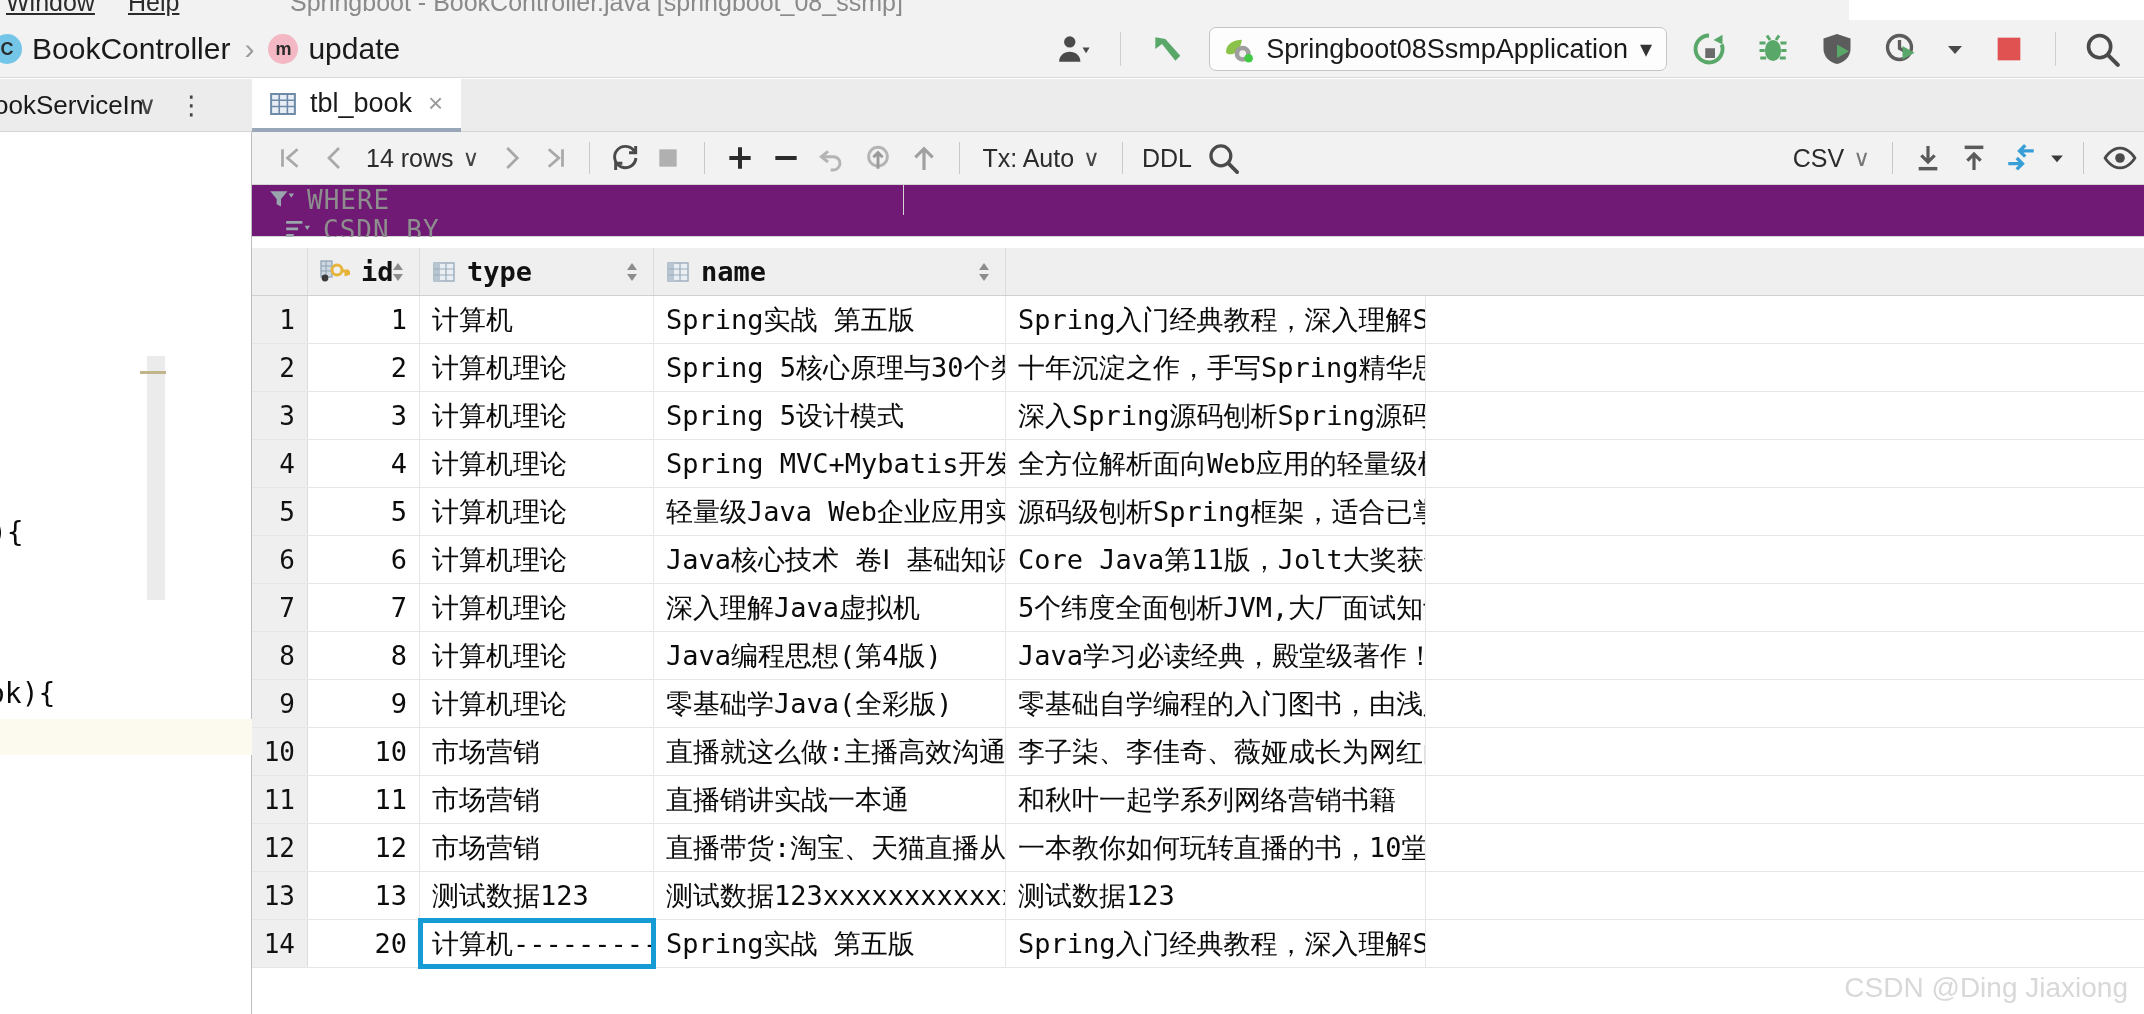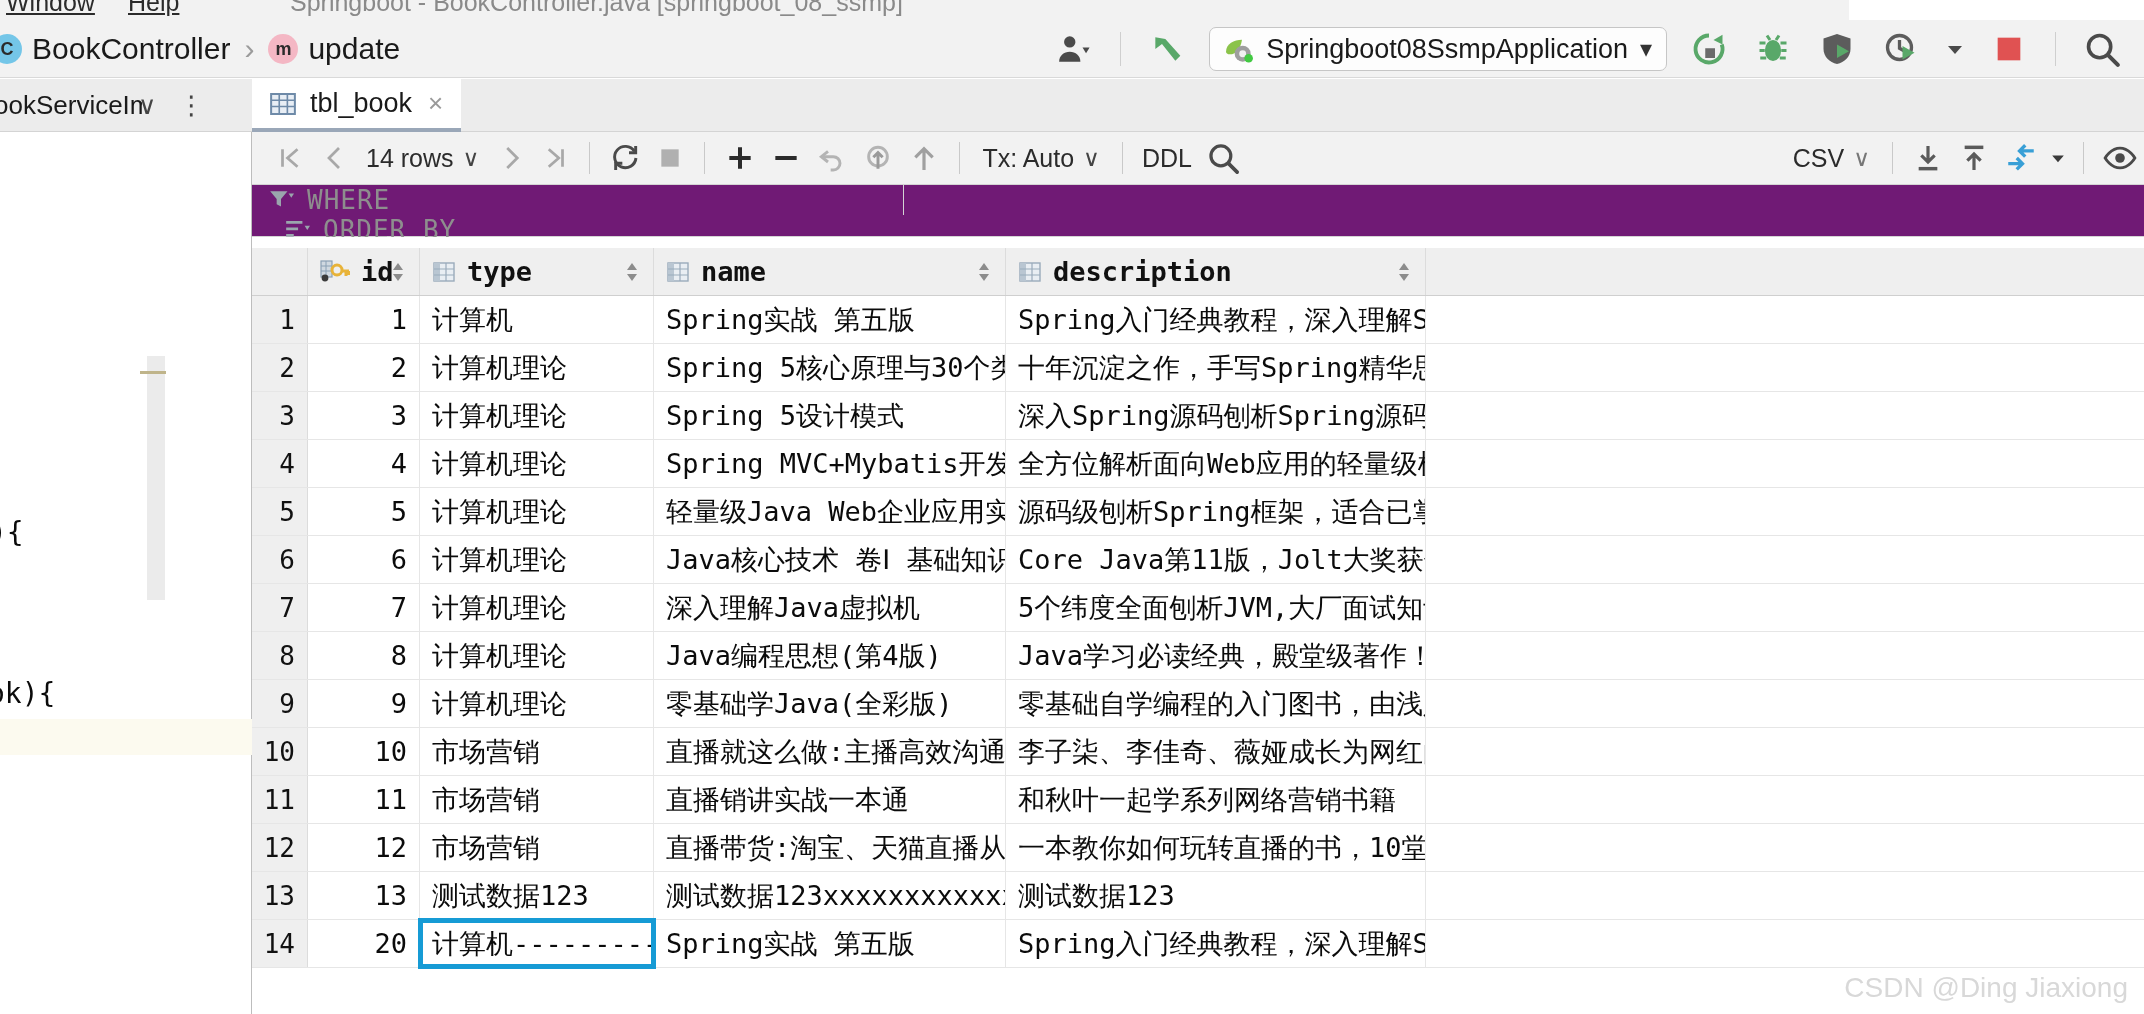--- a/index.html
+++ b/index.html
@@ -119,21 +119,21 @@
   .tab-close { font-size: 26px; color: #9a9a9a; margin-left: 4px; }
 
   
   .dbtoolbar {
     position: absolute; left: 252px; top: 132px; width: 1892px; height: 53px;
     background: #f2f2f2; border-bottom: 1px solid #d4d4d4;
     display: flex; align-items: center;
   }
   .tb-btn {
     height: 53px; min-width: 44px; display: flex;
-    align-items: center; justify-content: center; padding: 0 7px;
+    align-items: center; padding: 0 7px;
   }
   .tb-text { font-size: 25px; color: #2b2b2b; white-space: nowrap; }
   .tb-sep { width: 1px; height: 32px; background: #c9c9c9; margin: 0 12px; }
   .rows-btn { display: flex; align-items: center; gap: 9px; padding: 0 10px; }
   .spacer { flex: 1 1 auto; }
 
   
   .filterbar {
     position: absolute; left: 252px; top: 185px; width: 1892px; height: 52px;
     background: #701a75; border-bottom: 1px solid #d4d4d4;
@@ -478,21 +478,21 @@
       </span>
       <span class="fb-label">WHERE</span>
     </div>
     <div class="fb-cell" style="padding-left:32px;">
       <span>
         <svg width="26" height="26" viewBox="0 0 24 24">
           <path d="M2 5h15M2 11h11M2 17h7" stroke="#9aa5ad" stroke-width="2.4"></path>
           <path d="M19 8 L24 8 L21.5 12 Z" fill="#9aa5ad"></path>
         </svg>
       </span>
-      <span class="fb-label">ORDER BY</span>
+      <span class="fb-label">CSDN BY</span>
     </div>
   </div>
 
   <div class="grid">
     <div class="ghead">
       <div class="gh gh-rownum"></div>
       <div class="gh col-id">
         <span>
           <svg width="30" height="26" viewBox="0 0 30 26">
             <rect x="1" y="2" width="11" height="16" fill="#cfd8e0" stroke="#8aa0b4" stroke-width="1.2"></rect>
@@ -535,36 +535,20 @@
           </svg>
         </span>
         <span>name</span>
         <span class="sorter">
           <svg width="16" height="24" viewBox="0 0 16 24">
               <path d="M8 3 L13 10 H3 Z" fill="#8c8c8c"></path>
               <path d="M8 21 L13 14 H3 Z" fill="#8c8c8c"></path>
             </svg>
         </span>
       </div>
-      <div class="gh col-desc">
-        <span>
-          <svg width="24" height="24" viewBox="0 0 24 24">
-            <rect x="2" y="3" width="20" height="18" fill="#e9eef3" stroke="#9aabbb" stroke-width="1.4"></rect>
-            <rect x="2" y="3" width="6" height="18" fill="#b9c6d2"></rect>
-            <path d="M2 9h20M2 15h20M14 3v18" stroke="#9aabbb" stroke-width="1.2"></path>
-          </svg>
-        </span>
-        <span>description</span>
-        <span class="sorter">
-          <svg width="16" height="24" viewBox="0 0 16 24">
-              <path d="M8 3 L13 10 H3 Z" fill="#8c8c8c"></path>
-              <path d="M8 21 L13 14 H3 Z" fill="#8c8c8c"></path>
-            </svg>
-        </span>
-      </div>
     </div>
     <div id="grid-body">
         <div class="grow">
           <div class="rownum">1</div>
           <div class="gcell col-id num">1</div>
           <div class="gcell col-type">计算机</div>
           <div class="gcell col-name">Spring实战 第五版</div>
           <div class="gcell col-desc">Spring入门经典教程，深入理解Spring原理技术</div>
         </div>
         <div class="grow">

